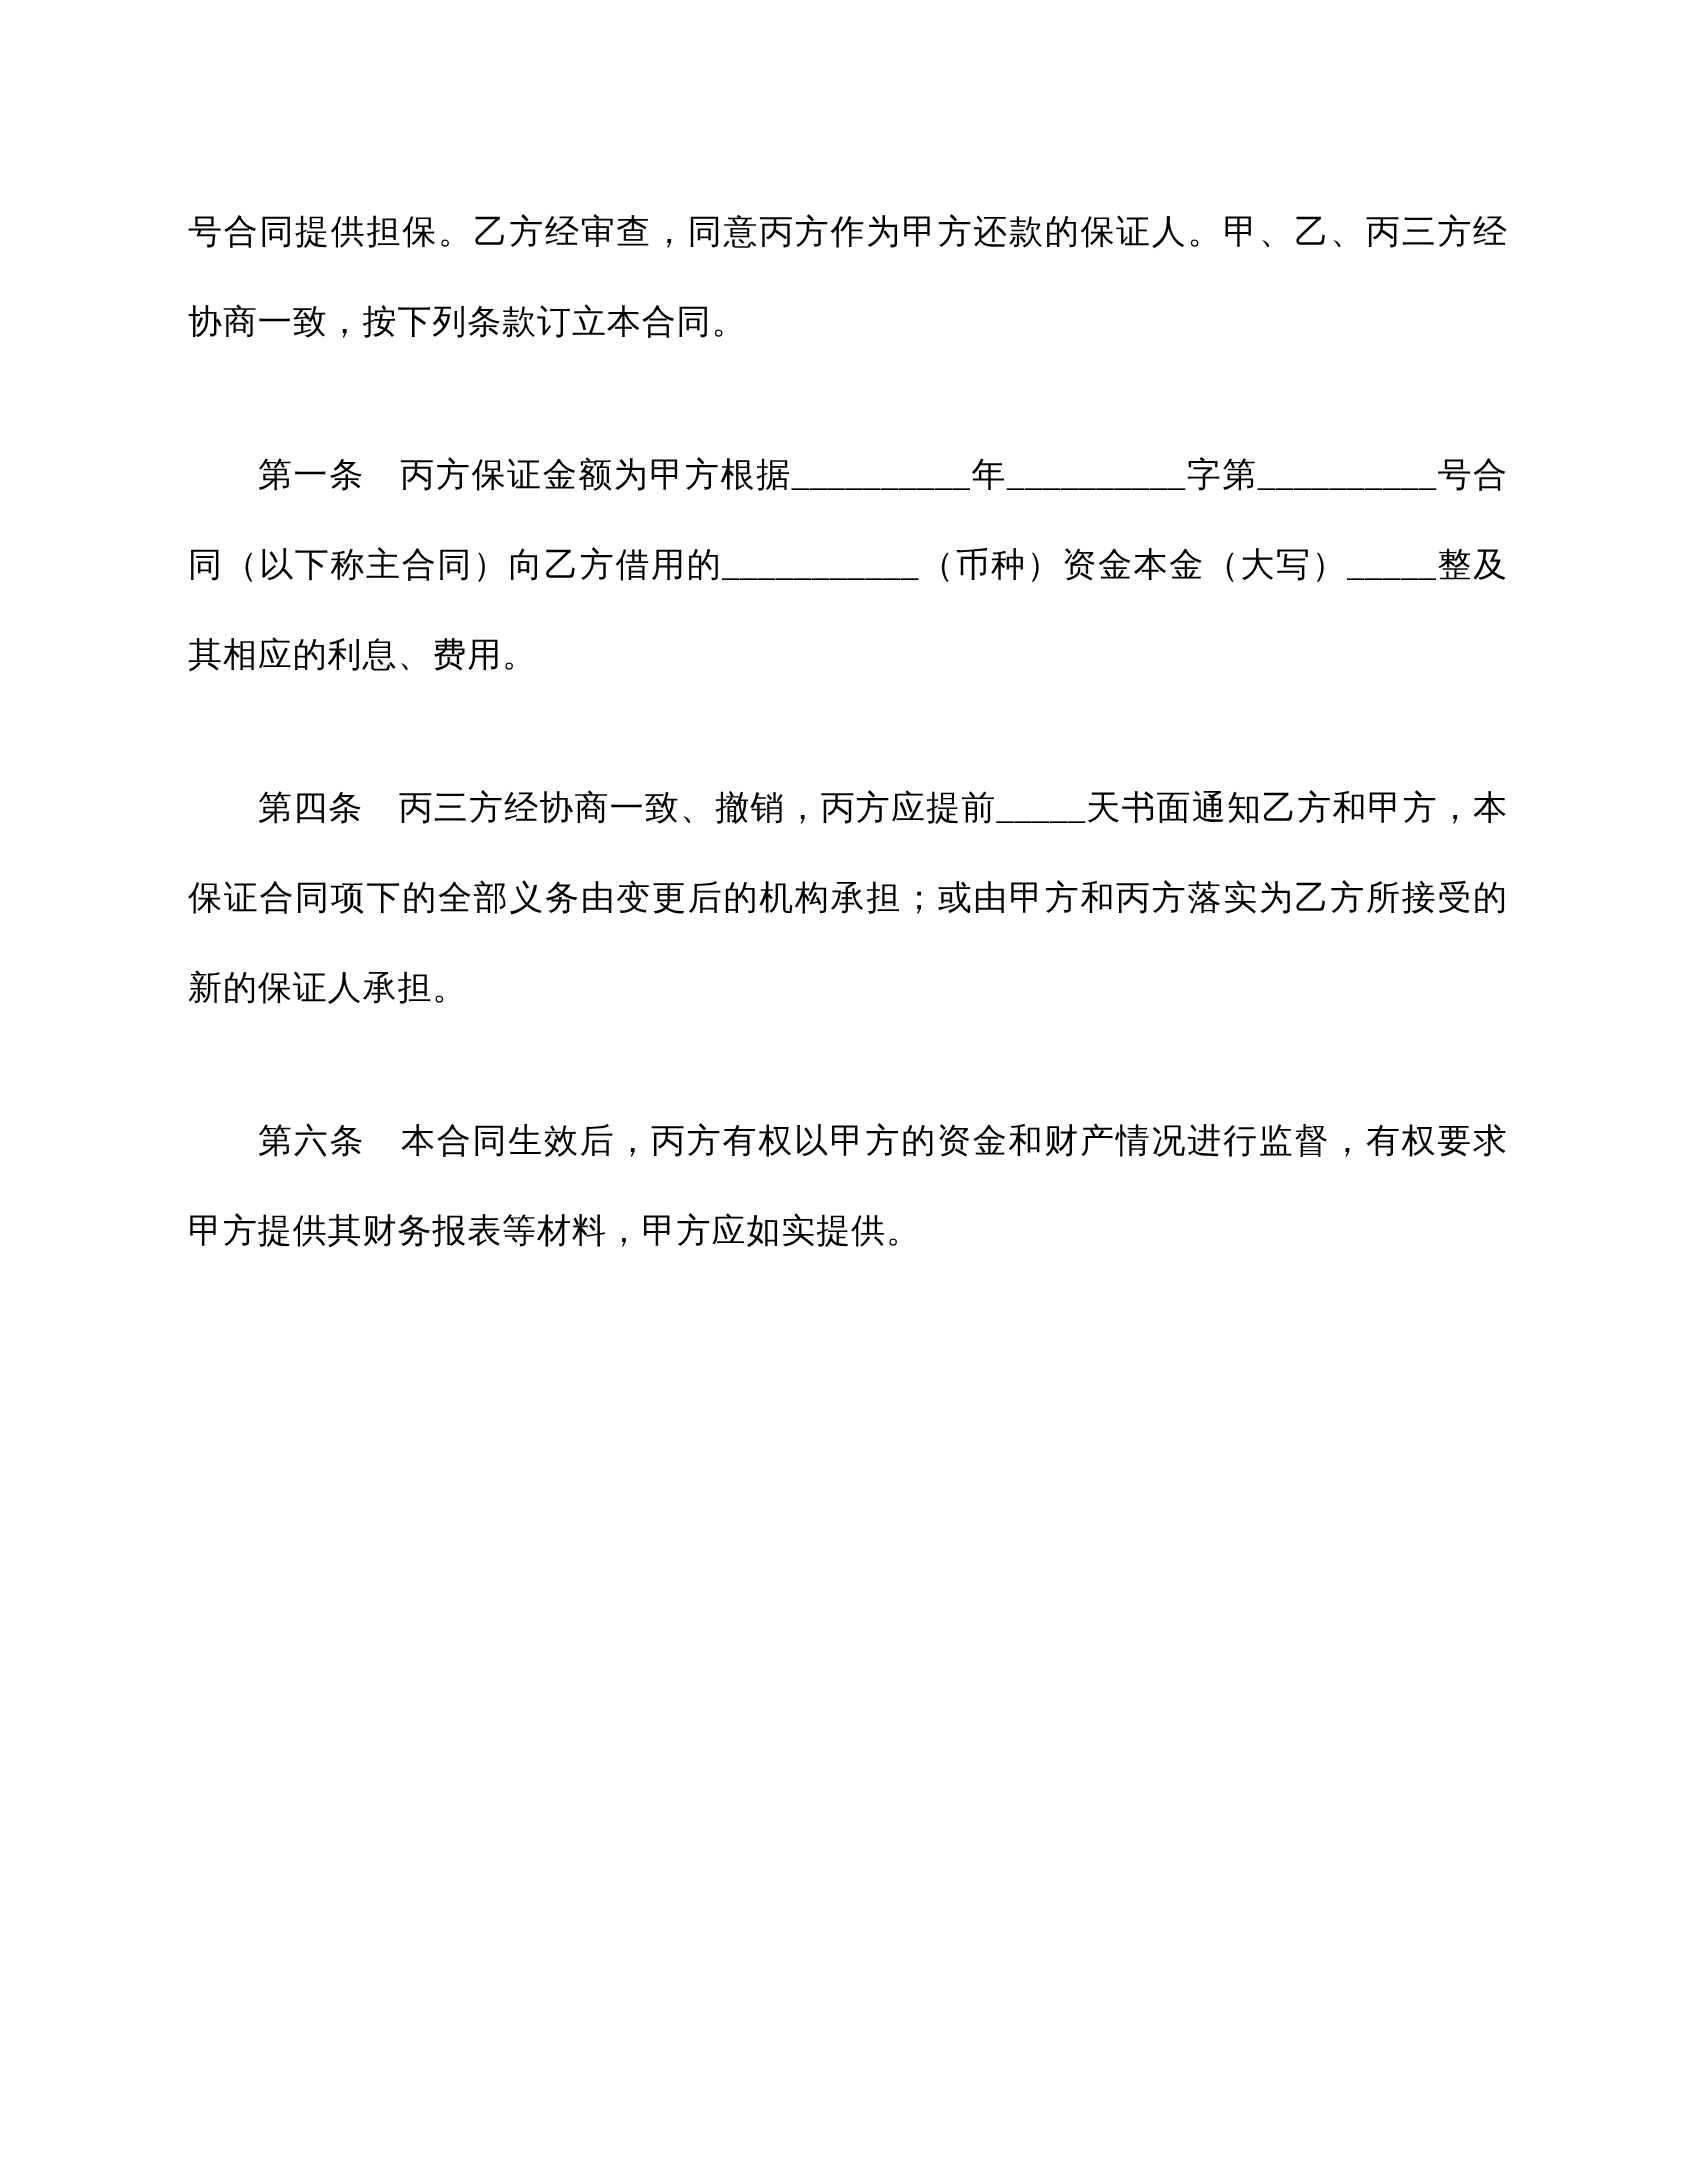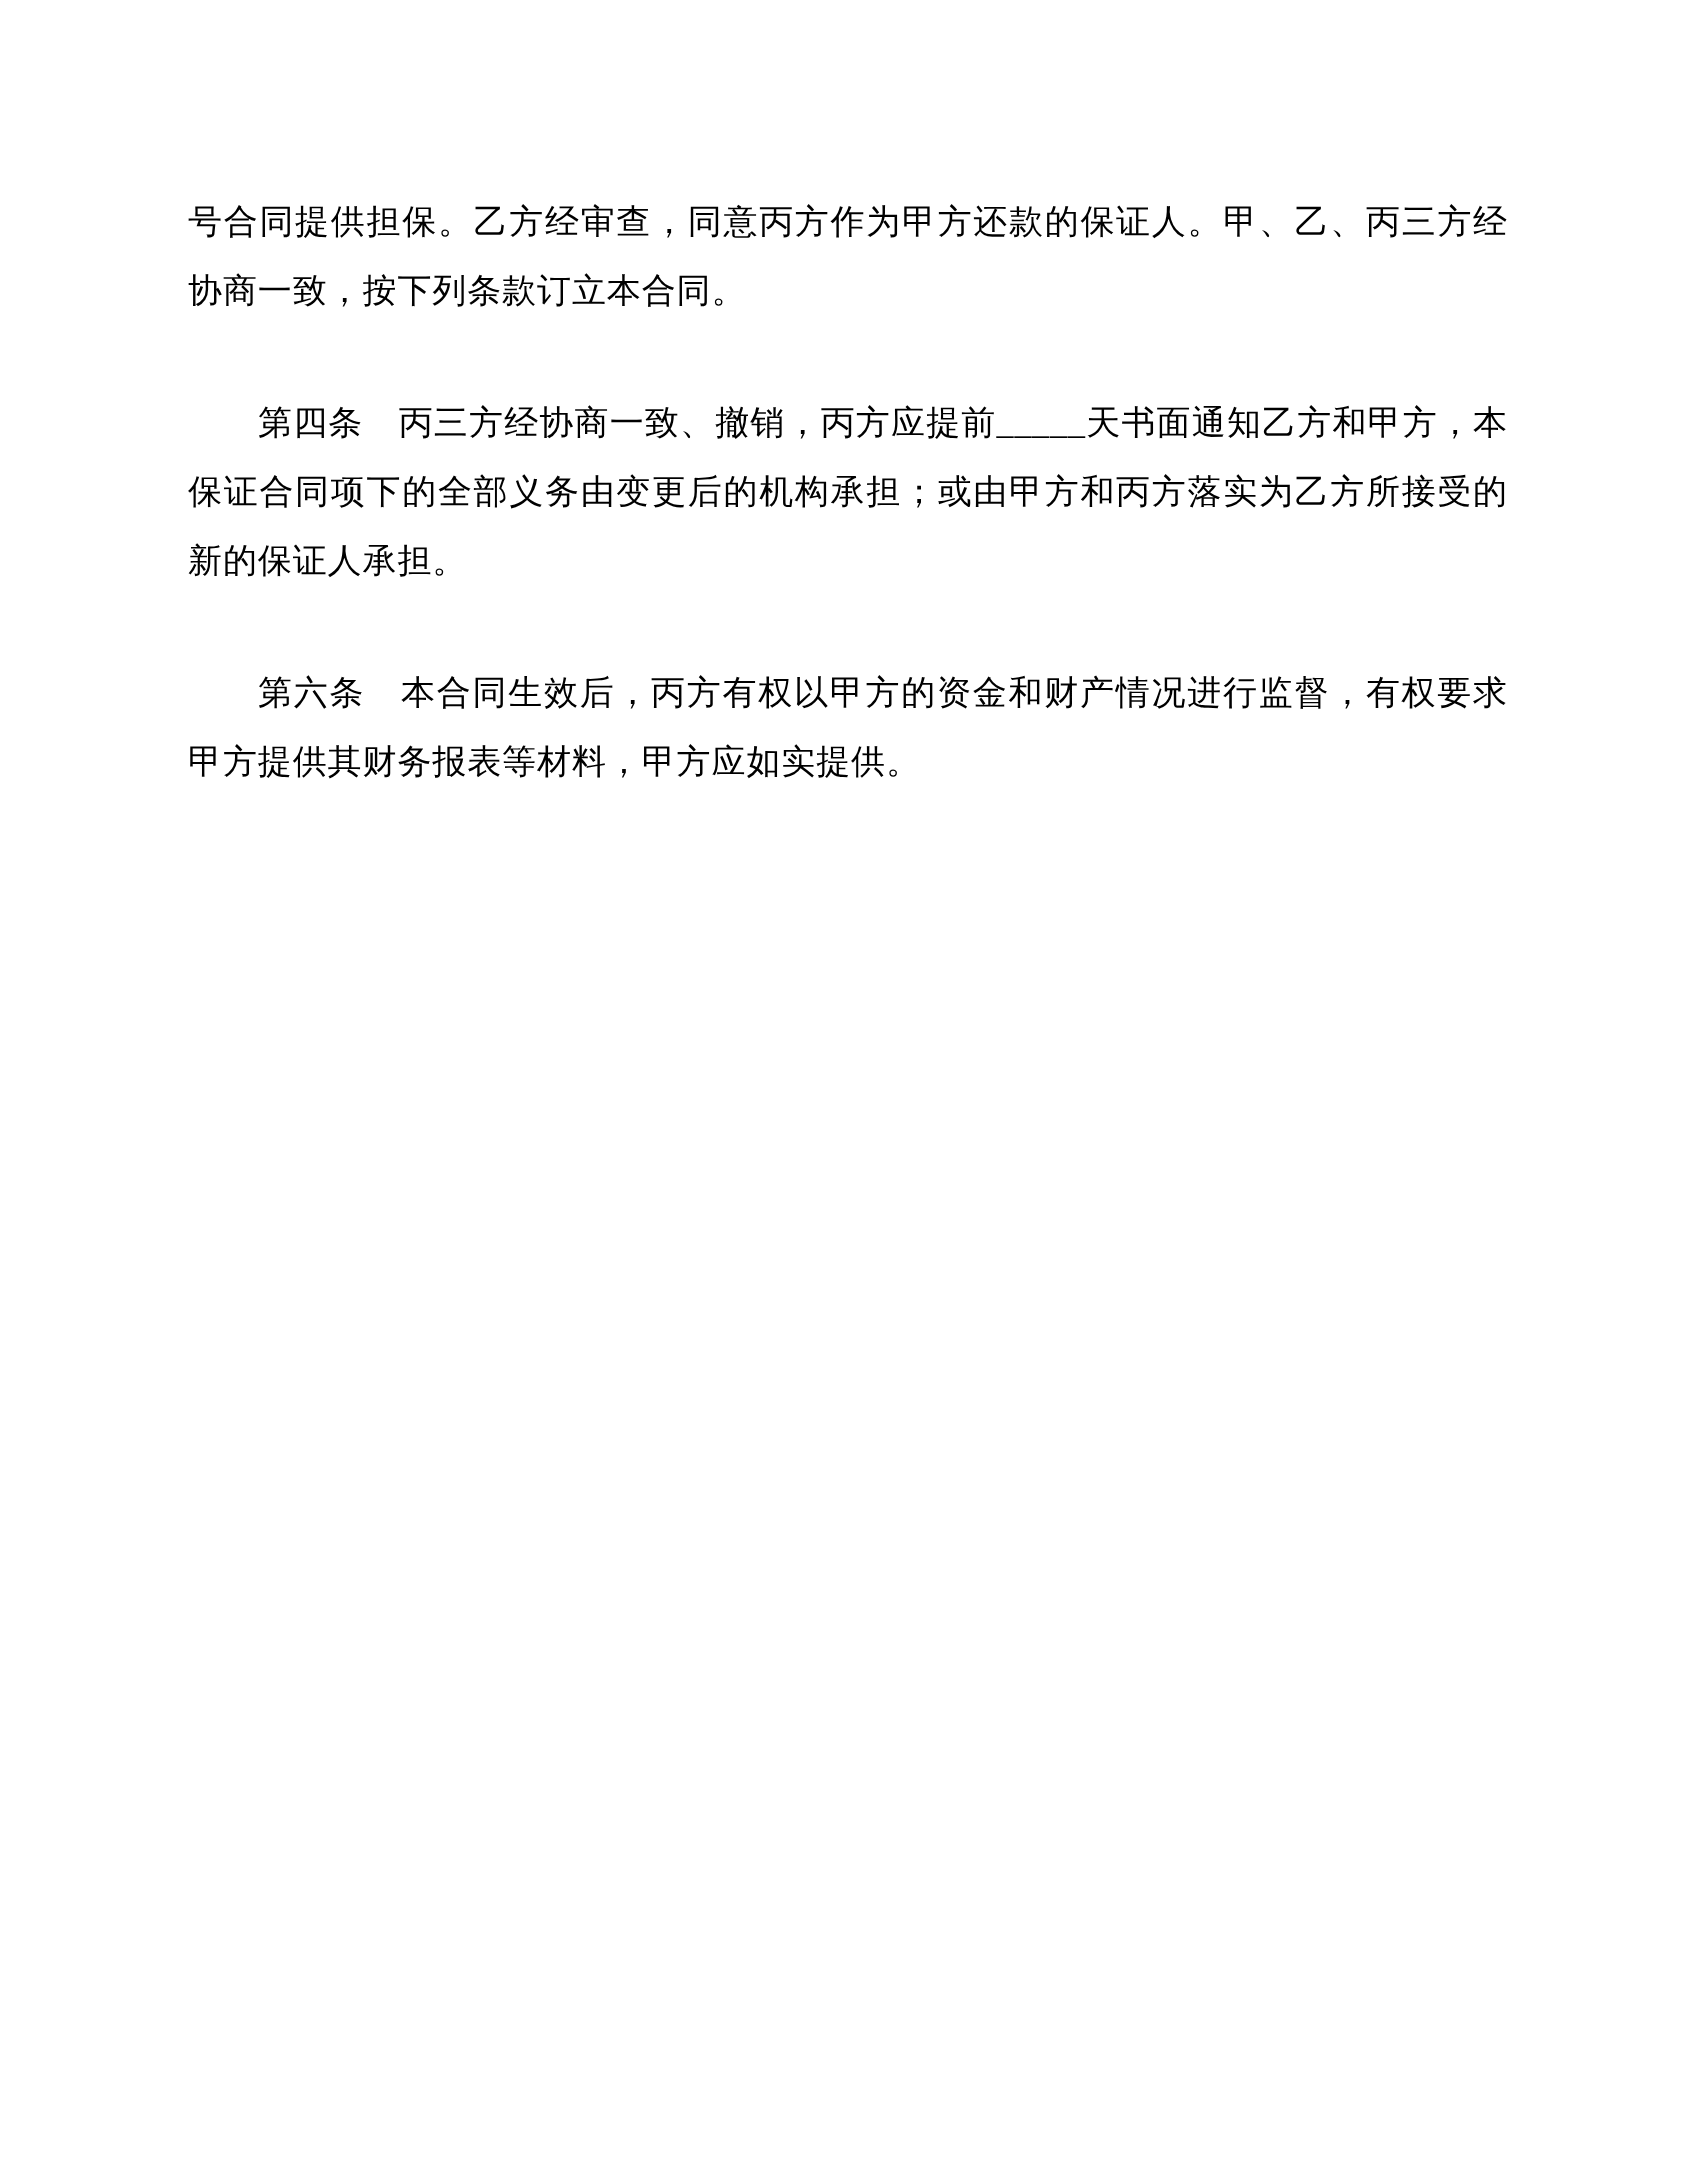--- a/index.html
+++ b/index.html
@@ -17,33 +17,34 @@
     position: absolute;
     left: 188px;
     top: 187px;
     width: 1320px;
     color: #000000;
     font-family: "Liberation Serif", "DejaVu Serif", serif;
   }
   .para {
     margin: 0 0 63px 0;
     font-size: 34px;
-    line-height: 69px;
+    line-height: 90px;
     text-align: justify;
     letter-spacing: 0.9px;
     word-break: break-all;
   }
   .para.indent {
     text-indent: 70px;
   }
   .para:last-child {
     margin-bottom: 0;
   }
 </style>
 </head>
 <body>
 
 <div class="page">
   <p class="para">号合同提供担保。乙方经审查，同意丙方作为甲方还款的保证人。甲、乙、丙三方经协商一致，按下列条款订立本合同。</p>
+  <p class="para indent">第一条　丙方保证金额为甲方根据__________年__________字第__________号合同（以下称主合同）向乙方借用的___________（币种）资金本金（大写）_____整及其相应的利息、费用。</p>
   <p class="para indent">第四条　丙三方经协商一致、撤销，丙方应提前_____天书面通知乙方和甲方，本保证合同项下的全部义务由变更后的机构承担；或由甲方和丙方落实为乙方所接受的新的保证人承担。</p>
   <p class="para indent">第六条　本合同生效后，丙方有权以甲方的资金和财产情况进行监督，有权要求甲方提供其财务报表等材料，甲方应如实提供。</p>
 </div>
 
 
 </body></html>

